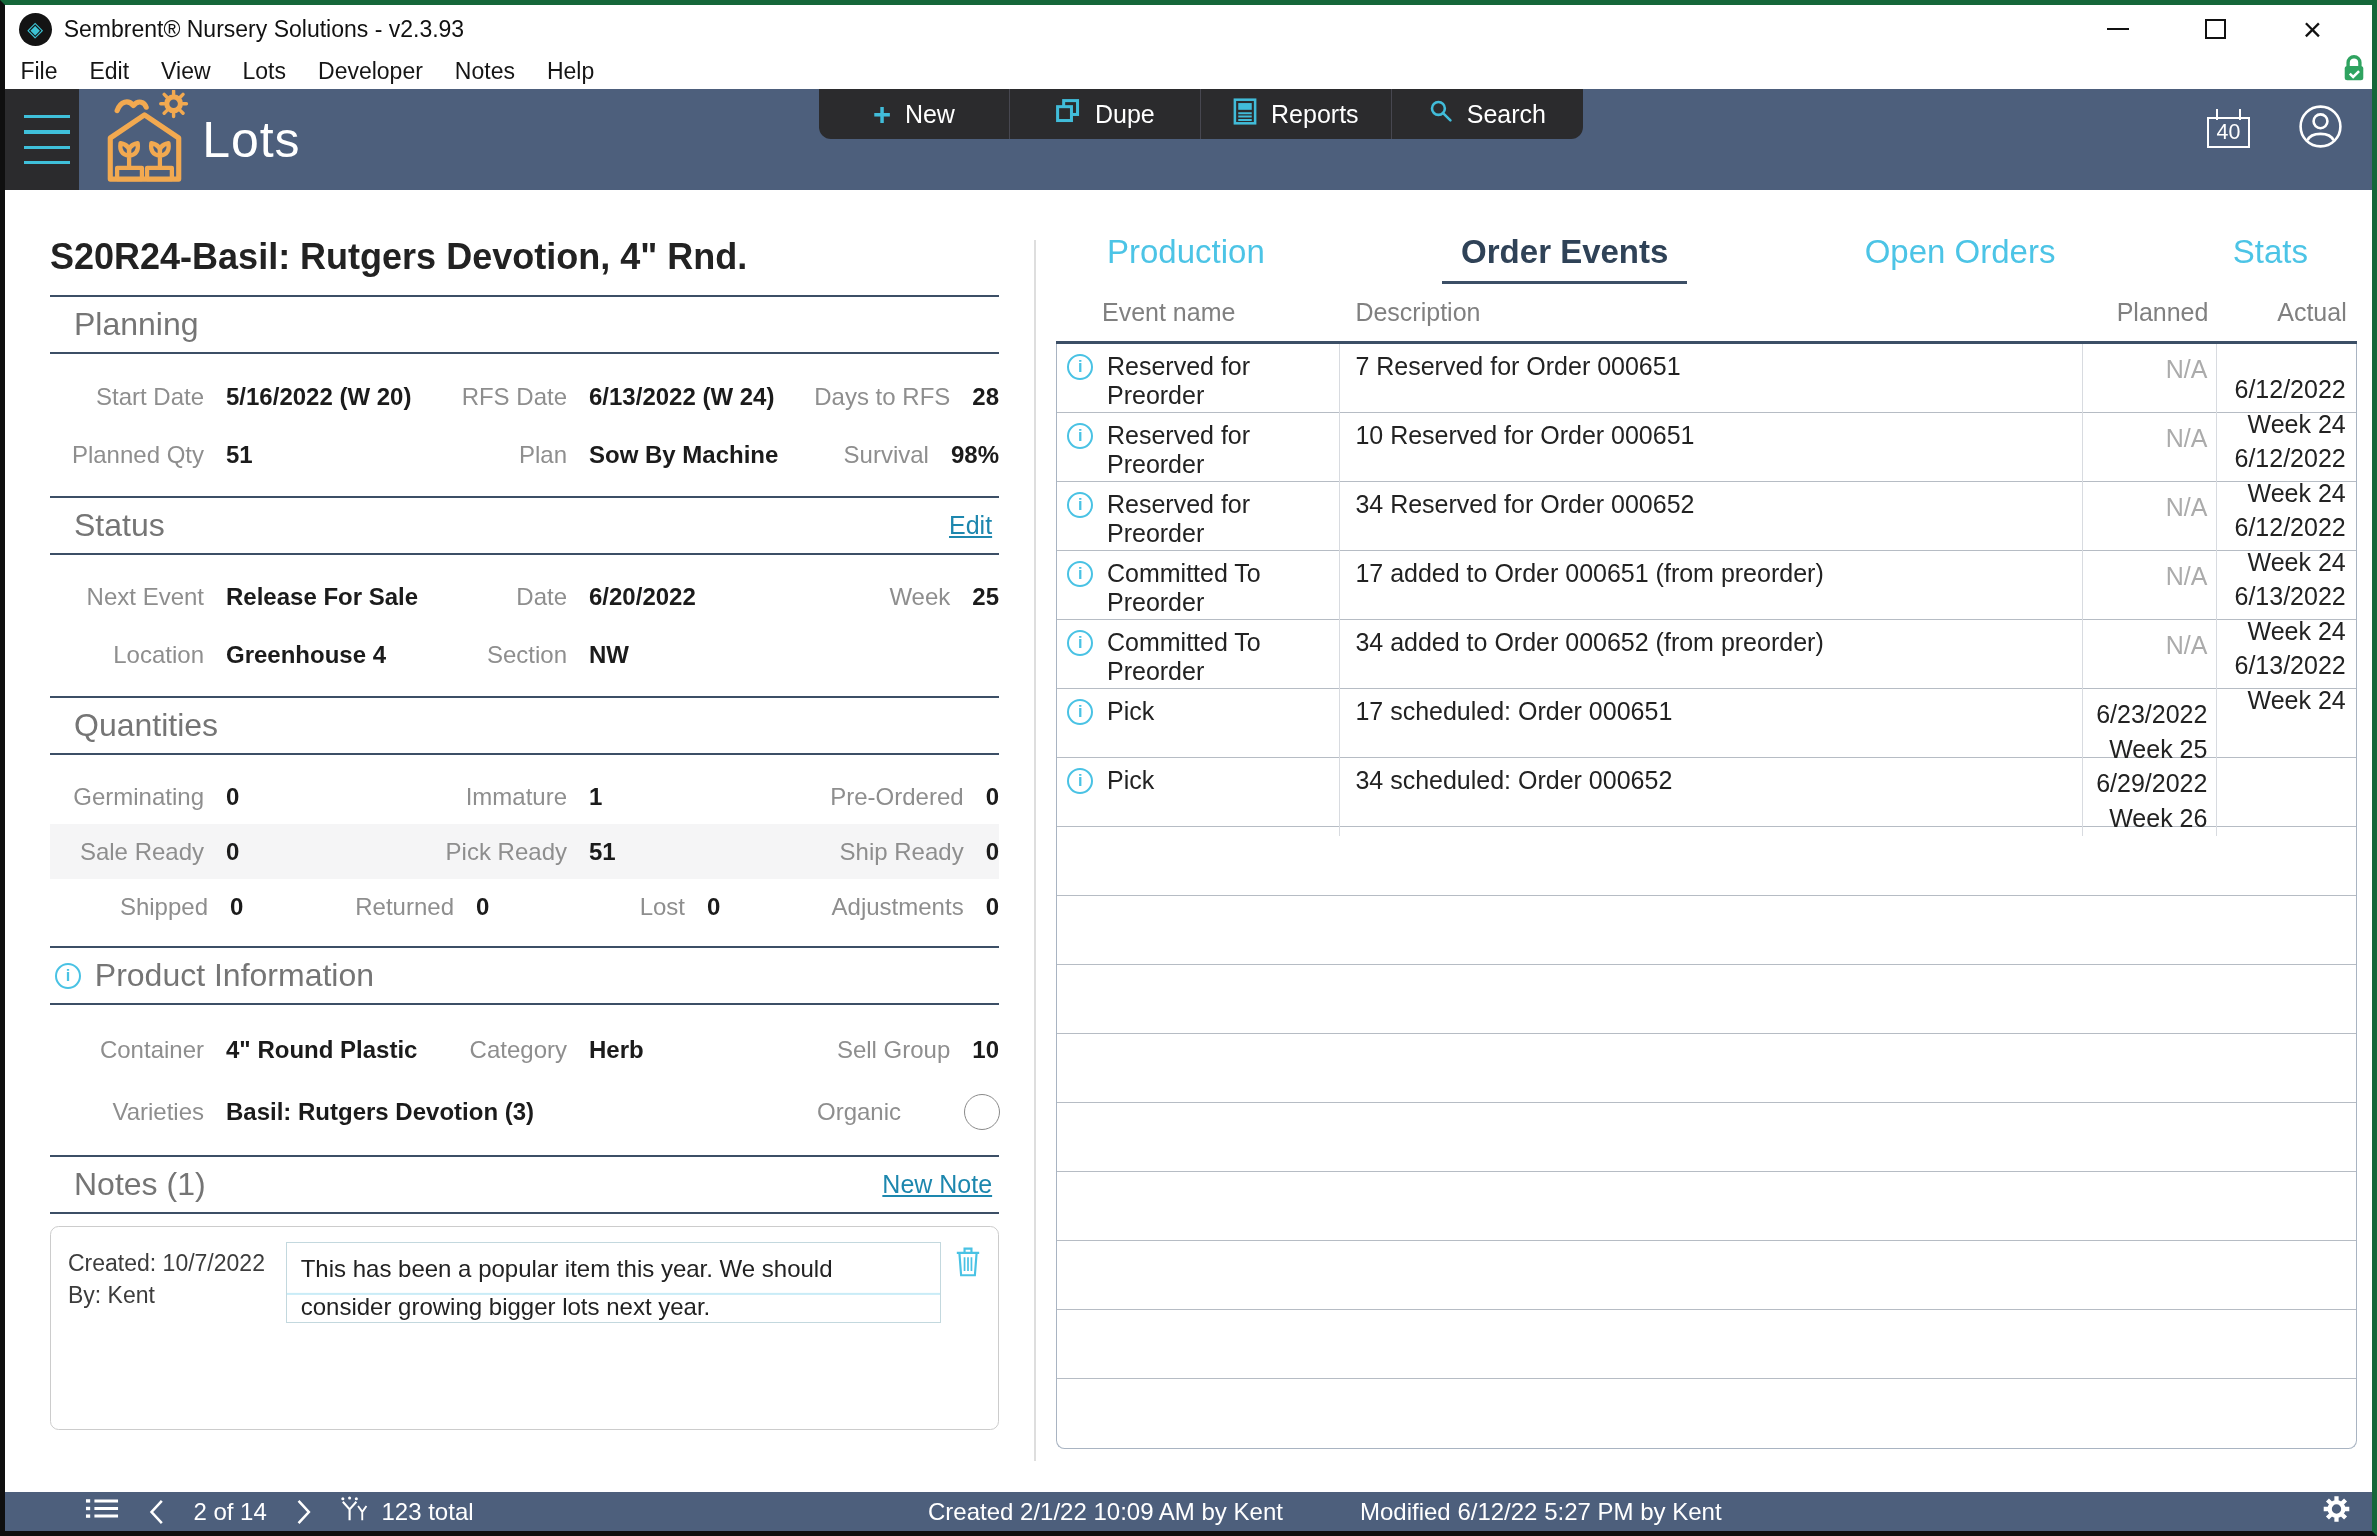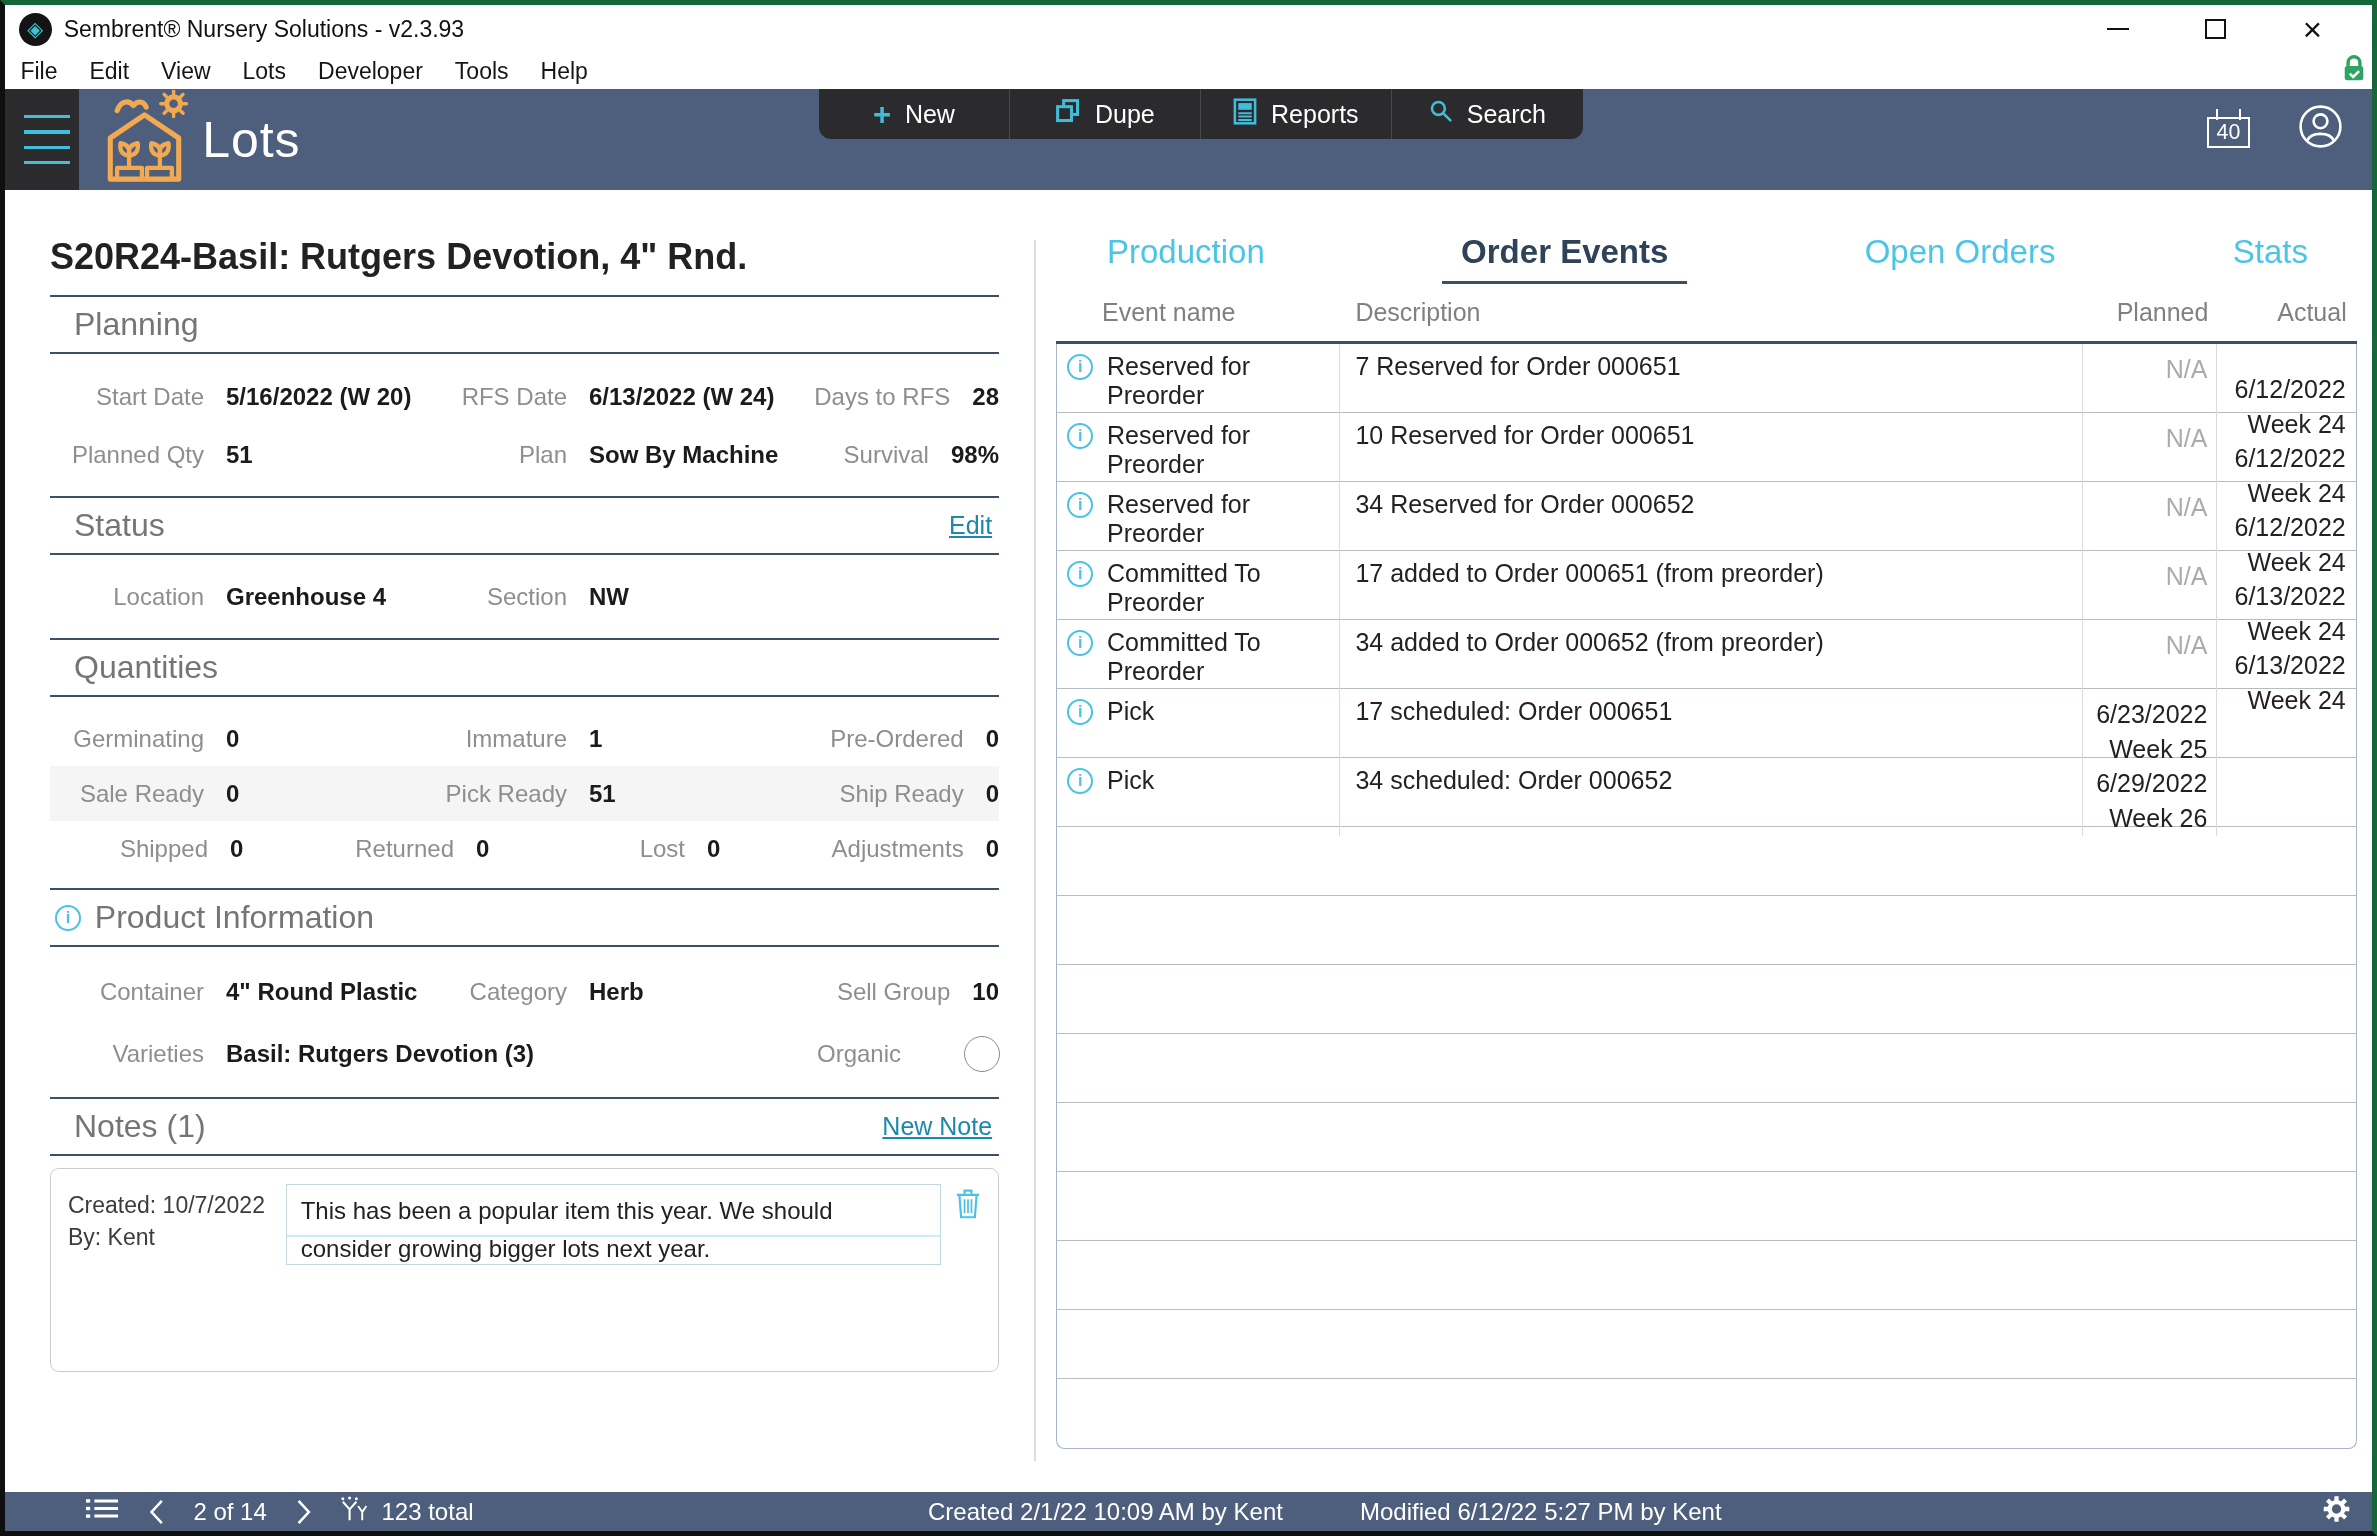--- a/index.html
+++ b/index.html
@@ -124,21 +124,21 @@
   </div>
 </div>
 
 <div class="menubar">
   <span style="display:flex;gap:32px;">
       <span class="menu-item">File</span>
       <span class="menu-item">Edit</span>
       <span class="menu-item">View</span>
       <span class="menu-item">Lots</span>
       <span class="menu-item">Developer</span>
-      <span class="menu-item">Tools</span>
+      <span class="menu-item">Notes</span>
       <span class="menu-item">Help</span>
     </span>
   <span class="lock-wrap">
     <svg width="22" height="27" viewBox="0 0 26 32">
       <path d="M6 14 V9 a7 7 0 0 1 14 0 v5" fill="none" stroke="#2fa360" stroke-width="4"></path>
       <rect x="2" y="13" width="22" height="17" rx="3" fill="#2fa360"></rect>
       <path d="M8 22 l4 4 l7 -7" fill="none" stroke="#fff" stroke-width="3"></path>
     </svg>
   </span>
 </div>
@@ -258,20 +258,34 @@
 
     <hr class="rule">
     <div class="sec-head">
       <span>Status</span>
       <a class="sec-link">Edit</a>
     </div>
     <hr class="rule">
     <div class="sec-body">
       <div class="row3">
         <div class="pair">
+          <span class="lbl">Next Event</span>
+          <span class="val">Release For Sale</span>
+        </div>
+        <div class="pair mid">
+          <span class="lbl">Date</span>
+          <span class="val">6/20/2022</span>
+        </div>
+        <div class="pair end">
+          <span class="lbl">Week</span>
+          <span class="val">25</span>
+        </div>
+      </div>
+      <div class="row3">
+        <div class="pair">
           <span class="lbl">Location</span>
           <span class="val">Greenhouse 4</span>
         </div>
         <div class="pair mid">
           <span class="lbl">Section</span>
           <span class="val">NW</span>
         </div>
         <div></div>
       </div>
     </div>

